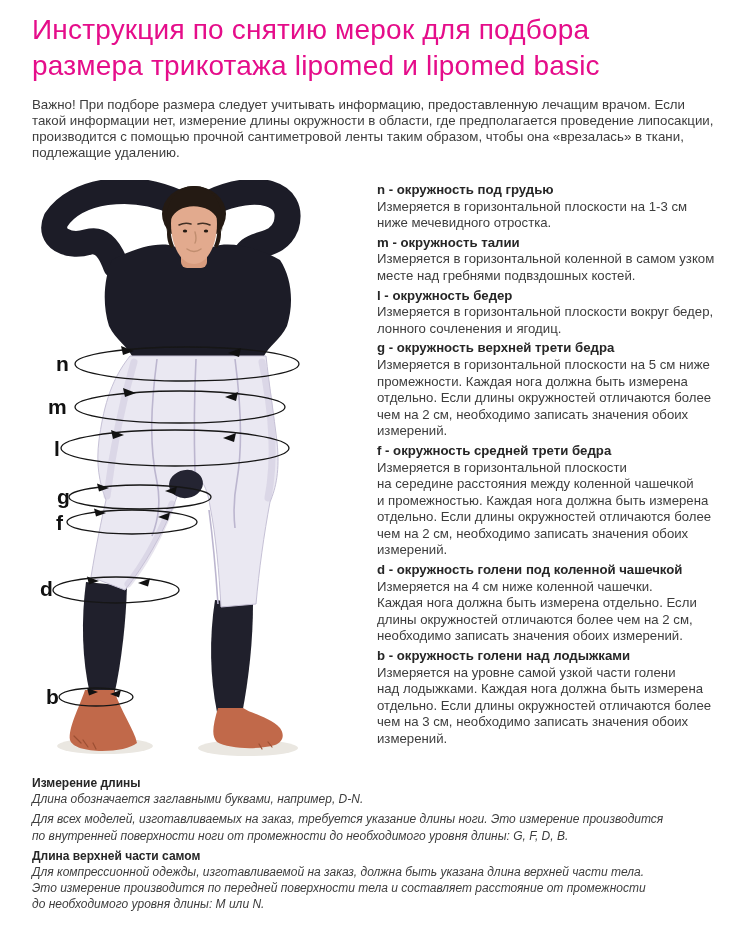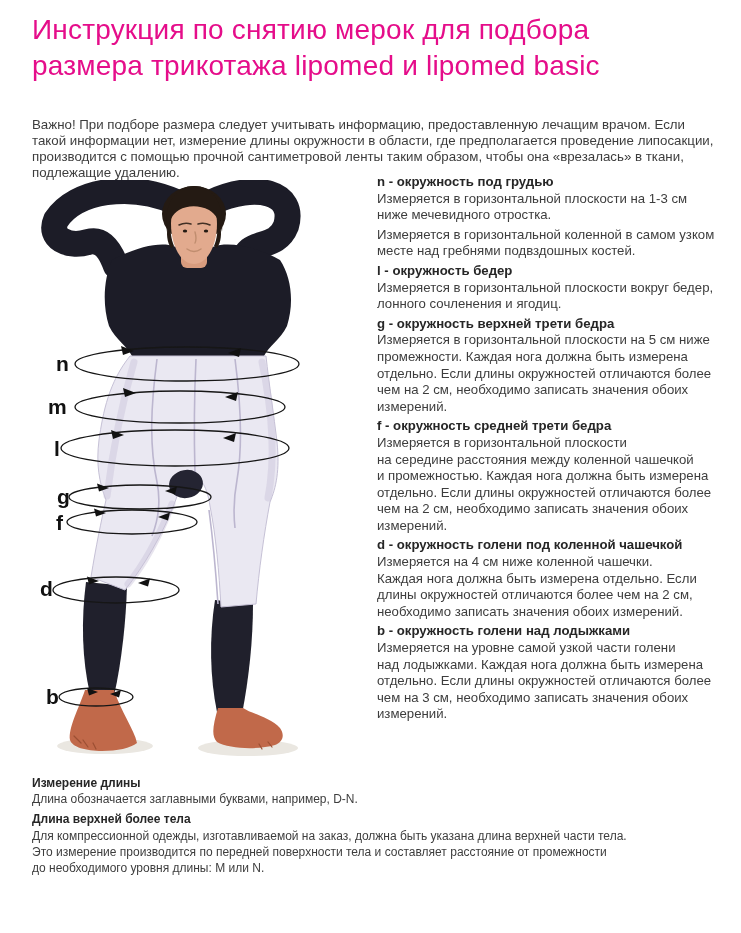--- a/index.html
+++ b/index.html
@@ -26,37 +26,36 @@
   .title{
     position:absolute;left:32px;top:12px;width:700px;
     font-size:28px;line-height:36px;font-weight:normal;
     color:var(--accent);letter-spacing:.2px;
   }
   .title span{display:block;}
   .intro{
     position:absolute;left:32px;top:97px;width:700px;
     font-size:13.3px;line-height:16px;color:var(--text);
     white-space:pre-line;
-    margin-top:20px;
   }
   .figure-wrap{position:absolute;left:10px;top:180px;width:365px;height:600px;}
   .m-col{
-    position:absolute;left:377px;top:174px;width:360px;
+    position:absolute;left:377px;top:182px;width:360px;
     font-size:13.2px;line-height:16.6px;
   }
   .m-item{margin-bottom:3px;}
   .m-title{font-weight:bold;color:var(--heading);}
   .m-body{white-space:pre-line;}
   .len-col{
     position:absolute;left:32px;top:775px;width:705px;
     font-size:12px;line-height:16.2px;
   }
   .len-item{margin-bottom:4px;}
   .len-title{font-weight:bold;color:var(--heading);}
-  .len-body{white-space:pre-line;}
+  .len-body{white-space:pre-line;font-style:italic;}
 
   
   .shadow{fill:#eae7e1;}
   .armstroke{fill:none;stroke:var(--shirt);stroke-width:26;stroke-linecap:round;stroke-linejoin:round;}
   .shirt{fill:var(--shirt);}
   .neckskin{fill:#d89c7e;}
   .skin{fill:var(--skin);}
   .hair{fill:var(--hair);}
   .feature{fill:none;stroke:#423025;stroke-width:1.6;stroke-linecap:round;}
   .eye{fill:#241a13;}
@@ -175,20 +174,21 @@
 </svg>
 </div>
 
 <div class="m-col">
   <section class="m-item">
     <div class="m-title">n - окружность под грудью</div>
     <div class="m-body">Измеряется в горизонтальной плоскости на 1-3 см
 ниже мечевидного отростка.</div>
   </section>
   <section class="m-item">
+    <div class="m-title">m - окружность талии</div>
     <div class="m-body">Измеряется в горизонтальной коленной в самом узком
 месте над гребнями подвздошных костей.</div>
   </section>
   <section class="m-item">
     <div class="m-title">l - окружность бедер</div>
     <div class="m-body">Измеряется в горизонтальной плоскости вокруг бедер,
 лонного сочленения и ягодиц.</div>
   </section>
   <section class="m-item">
     <div class="m-title">g - окружность верхней трети бедра</div>
@@ -223,20 +223,22 @@
 измерений.</div>
   </section>
 </div>
 
 <div class="len-col">
   <section class="len-item">
     <div class="len-title">Измерение длины</div>
     <div class="len-body">Длина обозначается заглавными буквами, например, D-N.</div>
   </section>
   <section class="len-item">
+    <div class="len-body">Для всех моделей, изготавливаемых на заказ, требуется указание длины ноги. Это измерение производится
+по внутренней поверхности ноги от промежности до необходимого уровня длины: G, F, D, B.</div>
   </section>
   <section class="len-item">
-    <div class="len-title">Длина верхней более тела</div>
+    <div class="len-title">Длина верхней части самом</div>
     <div class="len-body">Для компрессионной одежды, изготавливаемой на заказ, должна быть указана длина верхней части тела.
 Это измерение производится по передней поверхности тела и составляет расстояние от промежности
 до необходимого уровня длины: M или N.</div>
   </section>
 </div>
 
 </body></html>

